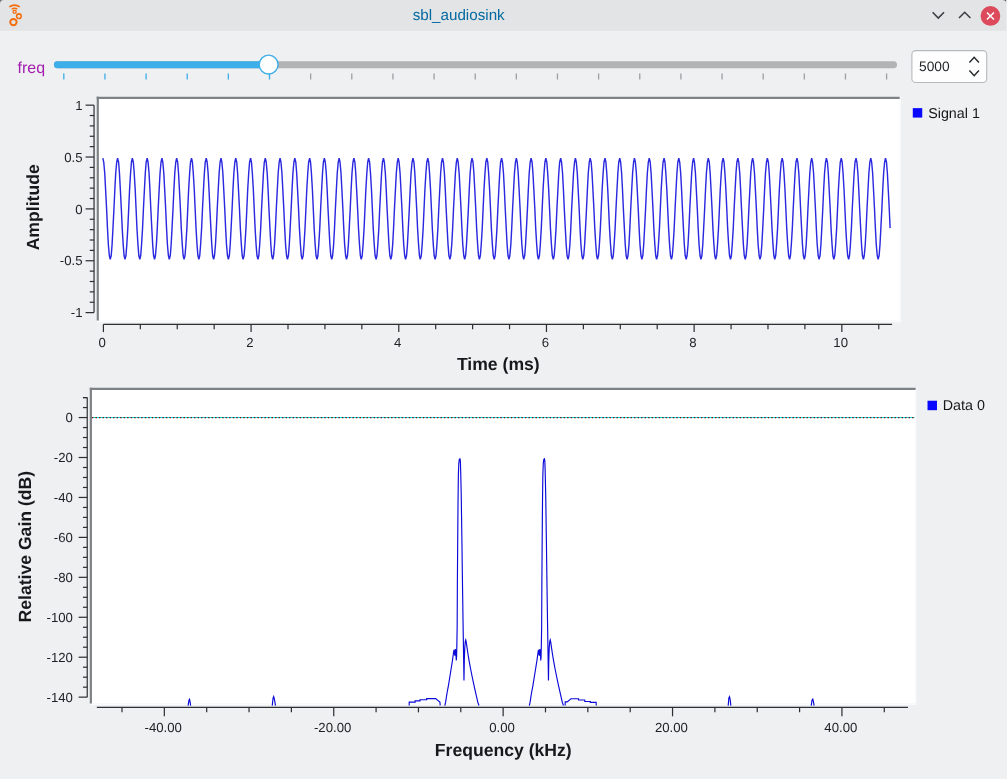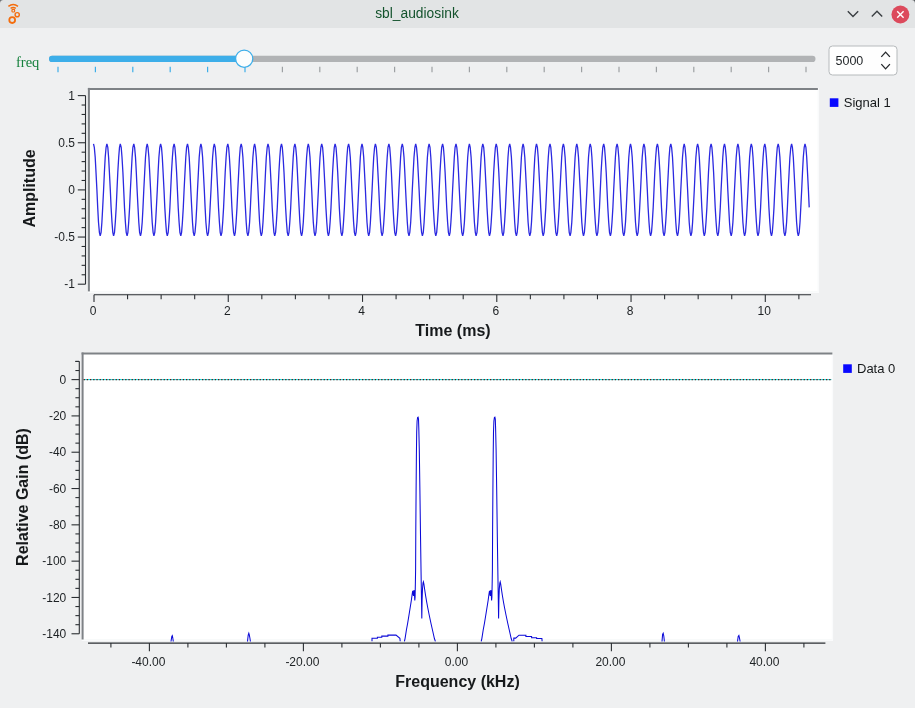--- a/index.html
+++ b/index.html
@@ -1,21 +1,21 @@
 <!DOCTYPE html>
 <html><head>
 <meta charset="utf-8">
 <style>
   html,body { margin:0; padding:0; }
   body { width:915px; height:708px; position:relative; overflow:hidden;
          background:#eff0f1; font-family:"Liberation Sans", sans-serif; }
   #titlebar { position:absolute; left:0; top:0; width:915px; height:28px; background:#e2e4e5; }
   #title { position:absolute; left:0; top:0; width:834px; height:28px; line-height:28px;
-            text-align:center; font-size:13.8px; color:#14532d; }
-  #freq { position:absolute; left:16px; top:54px; font-size:14.5px; color:#15803d;font-family:Liberation Serif, serif; }
+            text-align:center; font-size:13.8px; color:#0369a1; }
+  #freq { position:absolute; left:16px; top:54px; font-size:14.5px; color:#a21caf; }
 </style>
 </head>
 <body>
 <div id="titlebar"></div>
 <div id="title">sbl_audiosink</div>
 <svg width="915" height="708" style="position:absolute;left:0;top:0">
 
   <path d="M0,0 H3.5 A3.5,3.5 0 0 0 0,3.5 Z" fill="#6f7377"></path>
   <path d="M915,0 H911.5 A3.5,3.5 0 0 1 915,3.5 Z" fill="#515559"></path>
 

